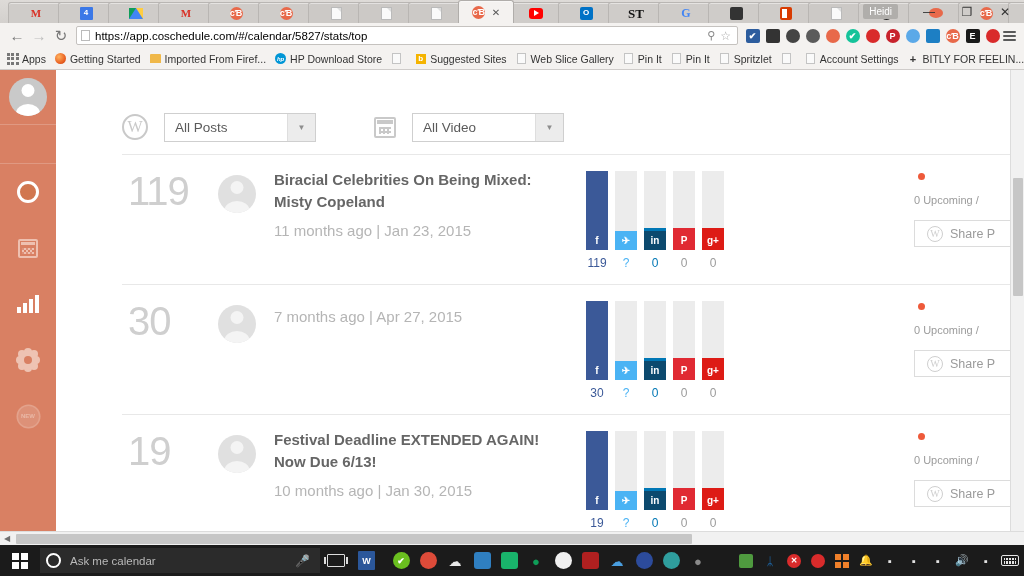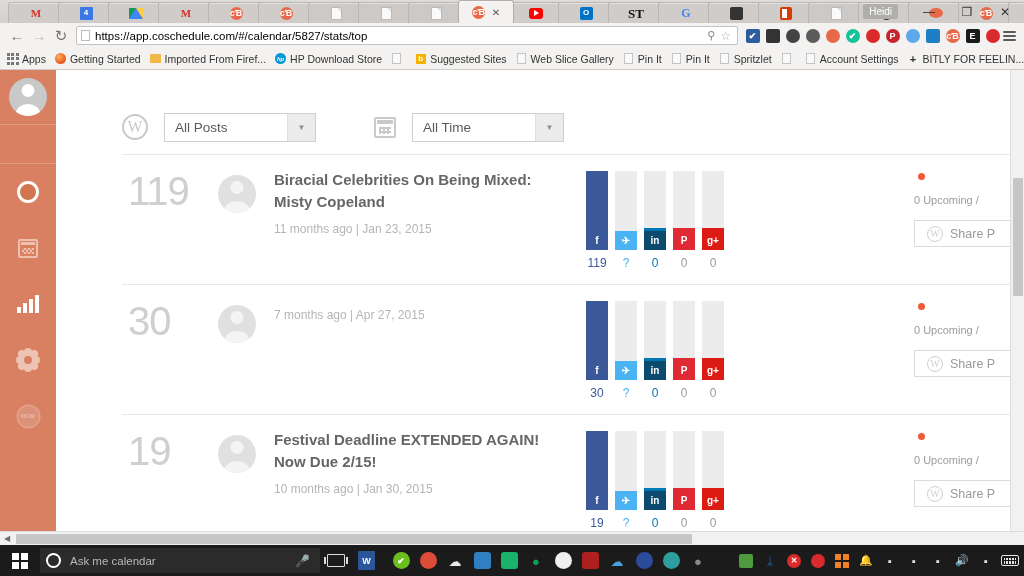--- a/index.html
+++ b/index.html
@@ -151,21 +151,21 @@
                repeating-linear-gradient(to bottom,#c9c9c9 0 2px,transparent 2px 4px);}
 
   
   .postrow { display:flex; align-items:flex-start; border-top:1px solid #e8e8e8; height:130px; padding-top:14px; position:relative; }
   .pr-count { width:96px; font-size:40px; color:#cfcfcf; font-weight:300; text-align:left; padding-left:6px; letter-spacing:-1px;}
   .pr-avatar { width:38px;height:38px;border-radius:50%;background:#e0e0e0;position:relative;overflow:hidden;flex:none;margin-top:6px;}
   .pr-avatar:before{content:"";position:absolute;left:50%;top:6px;transform:translateX(-50%);width:13px;height:13px;border-radius:50%;background:#f4f4f4;}
   .pr-avatar:after{content:"";position:absolute;left:50%;bottom:-7px;transform:translateX(-50%);width:25px;height:19px;border-radius:50%;background:#f4f4f4;}
   .pr-text { margin-left:18px; width:300px; }
   .pr-title { font-size:15px; font-weight:bold; color:#666; line-height:1.45; }
-  .pr-date { font-size:12px; color:#b5b5b5; margin-top:9px; }
+  .pr-date { font-size:15px; color:#b5b5b5; margin-top:9px; }
 
   
   .social { display:flex; gap:7px; margin-left:12px; margin-top:2px; }
   .sbar { width:22px; display:flex; flex-direction:column; align-items:center; }
   .sbar .track { width:22px; height:60px; background:#ececec; position:relative; display:flex; align-items:flex-end; }
   .sbar .fill { width:100%; }
   .sbar .chip { width:22px; height:19px; display:flex; align-items:center; justify-content:center; color:#fff; font-size:10px; font-weight:bold; }
   .sbar .val { font-size:12px; margin-top:6px; }
 
   .fb-fill { background:#3b5998; }
@@ -536,21 +536,21 @@
       <div class="content-inner">
 
         <div class="filters">
           <span class="wp-ico">W</span>
           <div class="select">
             <span class="sv">All Posts</span>
             <span class="arrow">▼</span>
           </div>
           <span class="cal-ico2"></span>
           <div class="select">
-            <span class="sv">All Time</span>
+            <span class="sv">All Video</span>
             <span class="arrow">▼</span>
           </div>
         </div>
 
         <div id="rows-host">
             <div class="postrow">
               <div class="pr-count">119</div>
               <div class="pr-avatar"></div>
               <div class="pr-text">
                 <div class="pr-title">Biracial Celebrities On Being Mixed: Misty Copeland</div>
@@ -647,21 +647,21 @@
                 <div class="sharebtn">
                   <span class="wp2">W</span>
                   <span>Share P</span>
                 </div>
               </div>
             </div>
             <div class="postrow">
               <div class="pr-count">19</div>
               <div class="pr-avatar"></div>
               <div class="pr-text">
-                <div class="pr-title">Festival Deadline EXTENDED AGAIN! Now Due 2/15!</div>
+                <div class="pr-title">Festival Deadline EXTENDED AGAIN! Now Due 6/13!</div>
                 <div class="pr-date">10 months ago | Jan 30, 2015</div>
               </div>
               <div class="social">
                 <div class="sbar">
                   <div class="track">
                     <div class="fill fb-fill" style="height:60px"></div>
                   </div>
                   <div class="chip fb-chip">f</div>
                   <div class="val" style="color:#3b5998">19</div>
                 </div>

